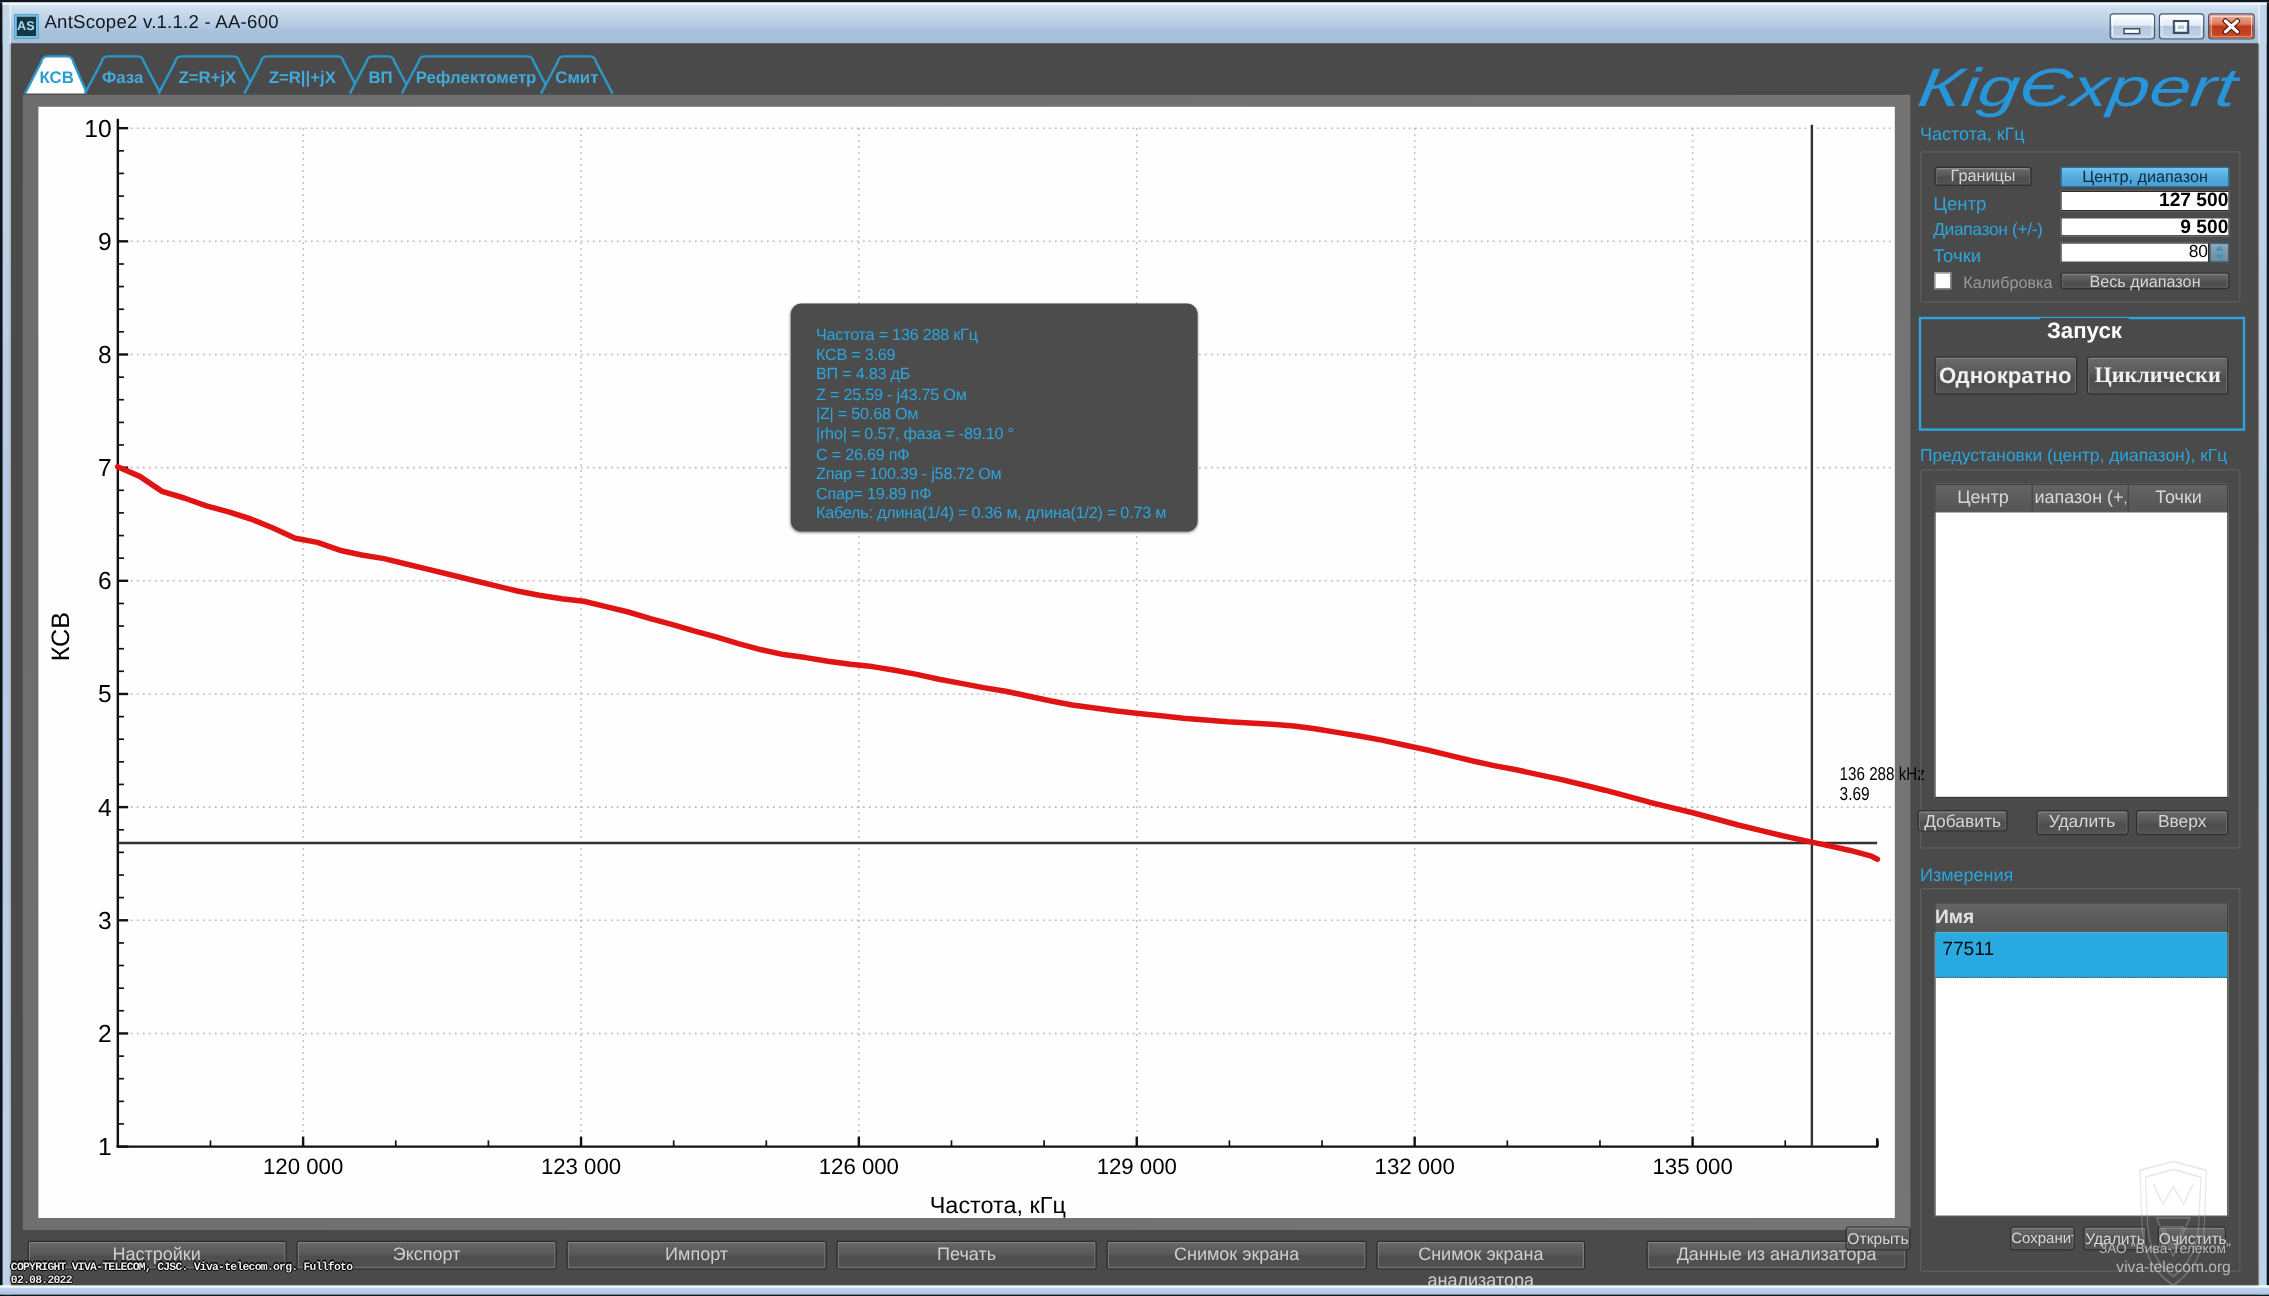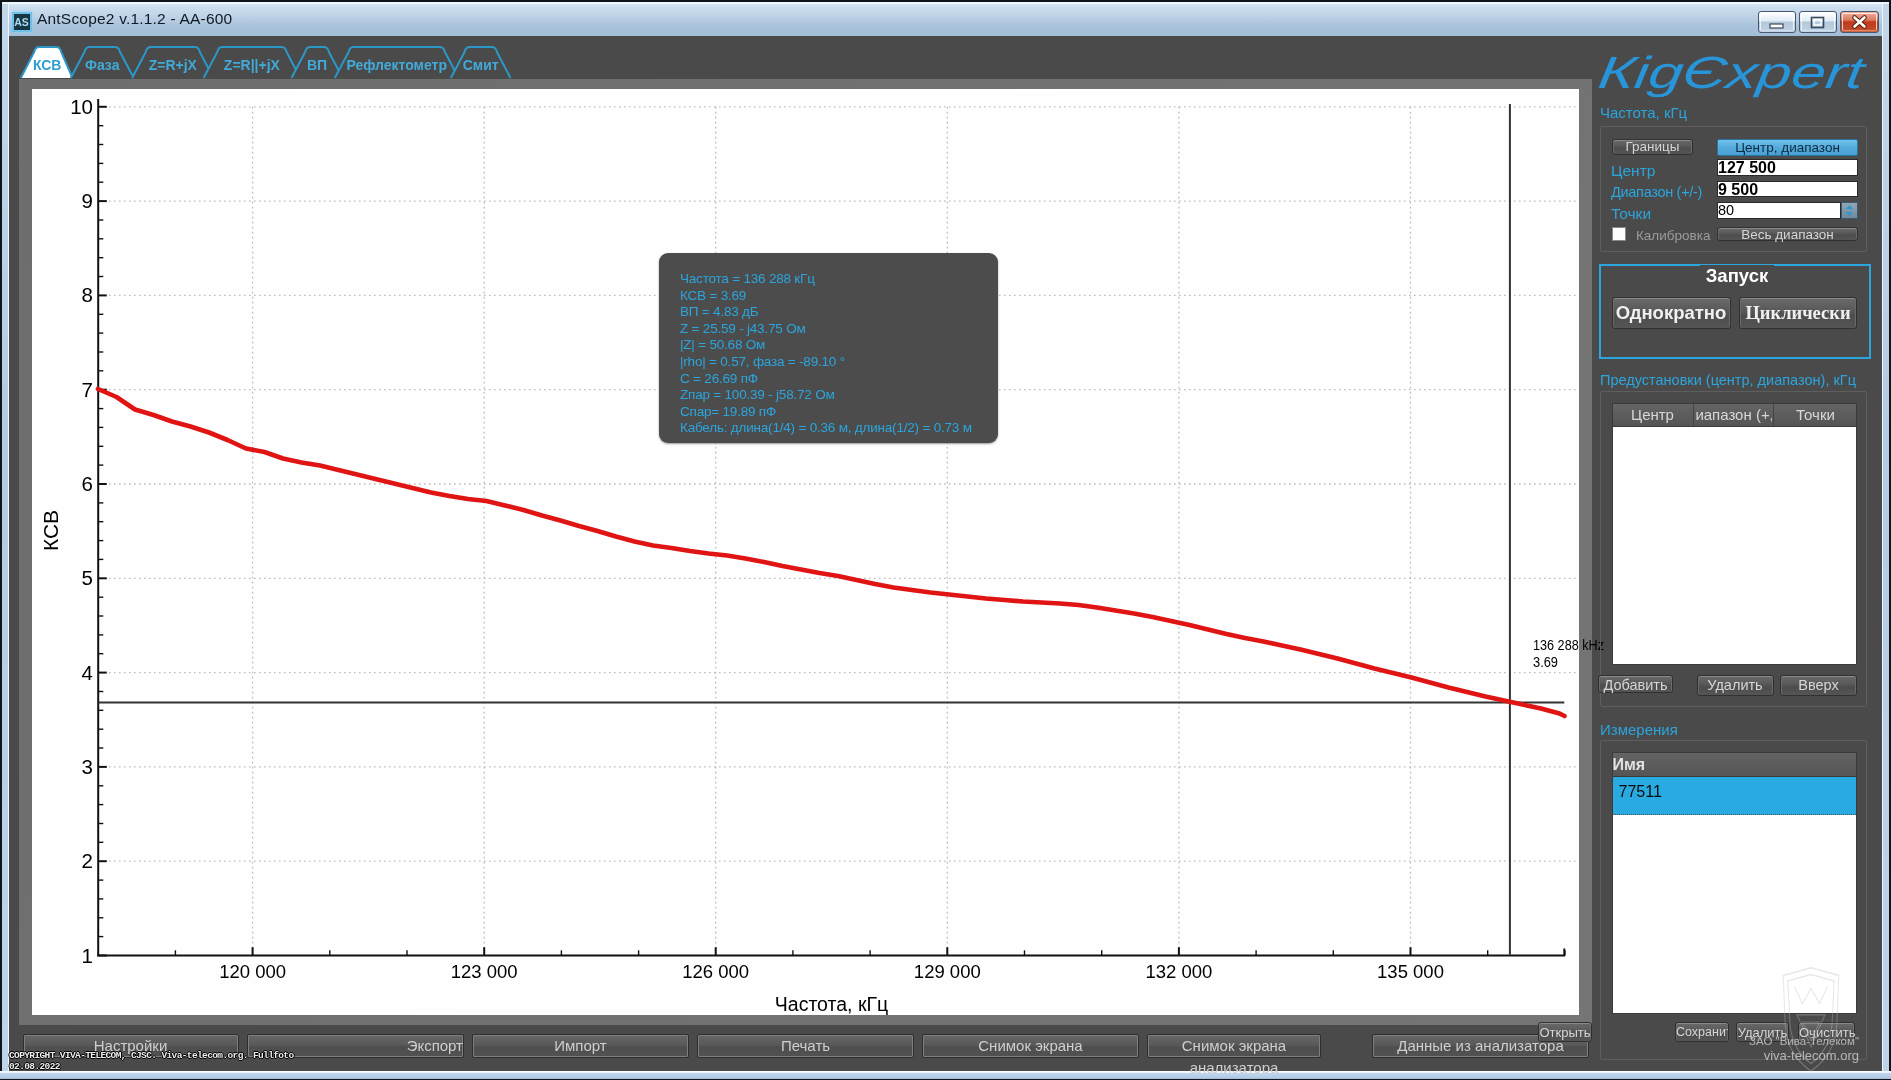--- a/index.html
+++ b/index.html
@@ -47,21 +47,21 @@
 
 #copyright { left:9px; top:1049.5px; font-family:"Liberation Mono", monospace; font-size:9.5px; font-weight:bold; color:#ededed; letter-spacing:-0.62px;
   text-shadow:-1px 0 0 #000, 1px 0 0 #000, 0 -1px 0 #000, 0 1px 0 #000; line-height:11px; white-space:pre; }
 
 
 .blab { color:#2ba5dd; font-size:15px; }
 .panel-box { border:1px solid #5e5e5e; border-radius:2px; }
 .dbtn { background:linear-gradient(#6a6a6a 0%, #5a5a5a 40%, #4d4d4d 60%, #555 100%);
   border:1px solid #303030; box-shadow:inset 0 1px 0 #8a8a8a, inset -1px 0 0 #6a6a6a, inset 1px 0 0 #6a6a6a;
   border-radius:3px; color:#d6d6d6; text-align:center; }
-.inp { background:#fff; border:1px solid #2a2a2a; color:#000; text-align:left; font-weight:bold; }
+.inp { background:#fff; border:1px solid #2a2a2a; color:#000; text-align:right; font-weight:bold; }
 </style>
 </head>
 <body>
 
 <div class="abs" id="titlebar"></div>
 <div class="abs" id="brdL"></div>
 <div class="abs" id="brdR"></div>
 <div class="abs" id="brdB"></div>
 <div class="abs" id="topline"></div>
 <div class="abs" id="topline2"></div>
@@ -214,21 +214,21 @@
 <text x="317.1" y="69.5" font-size="14" text-anchor="middle" fill="#41aad8" font-weight="bold">ВП</text>
 <path d="M 334.8 78.0 L 348.6 52.0 Q 349.6 47.0 353.8 47.0 L 439.6 47.0 Q 443.9 47.0 444.9 52.0 L 458.6 78.0" fill="#4a4a4a" stroke="#2b98c8" stroke-width="2"></path>
 <text x="396.7" y="69.5" font-size="14" text-anchor="middle" fill="#41aad8" font-weight="bold">Рефлектометр</text>
 <path d="M 450.8 78.0 L 464.6 52.0 Q 465.6 47.0 469.8 47.0 L 491.6 47.0 Q 495.9 47.0 496.9 52.0 L 510.5 78.0" fill="#4a4a4a" stroke="#2b98c8" stroke-width="2"></path>
 <text x="480.7" y="69.5" font-size="14" text-anchor="middle" fill="#41aad8" font-weight="bold">Смит</text>
 </svg>
 
 <div class="abs" id="tooltip">Частота = 136 288 кГц<br>КСВ = 3.69<br>ВП = 4.83 дБ<br>Z = 25.59 - j43.75 Ом<br>|Z| = 50.68 Ом<br>|rho| = 0.57, фаза = -89.10 °<br>C = 26.69 пФ<br>Zпар = 100.39 - j58.72 Ом<br>Спар= 19.89 пФ<br>Кабель: длина(1/4) = 0.36 м, длина(1/2) = 0.73 м</div>
 
 <div class="abs bbtn" style="left:22.5px; width:216px;">Настройки</div>
-<div class="abs bbtn" style="left:247px; width:217px;text-align:right;">Экспорт</div>
+<div class="abs bbtn" style="left:247px; width:217px;">Экспорт</div>
 <div class="abs bbtn" style="left:472px; width:217px;">Импорт</div>
 <div class="abs bbtn" style="left:697px; width:217px;">Печать</div>
 <div class="abs bbtn" style="left:922px; width:217px;">Снимок экрана</div>
 <div class="abs bbtn" style="left:1147px;width:174px;">Снимок экрана анализатора</div>
 <div class="abs bbtn" style="left:1372px;width:217px;">Данные из анализатора</div>
 
 <div class="abs" id="copyright">COPYRIGHT VIVA-TELECOM, CJSC. Viva-telecom.org. Fullfoto
 02.08.2022</div>
 
 <svg class="abs" style="left:1594px;top:44px" width="280" height="62" viewBox="0 0 280 62">

